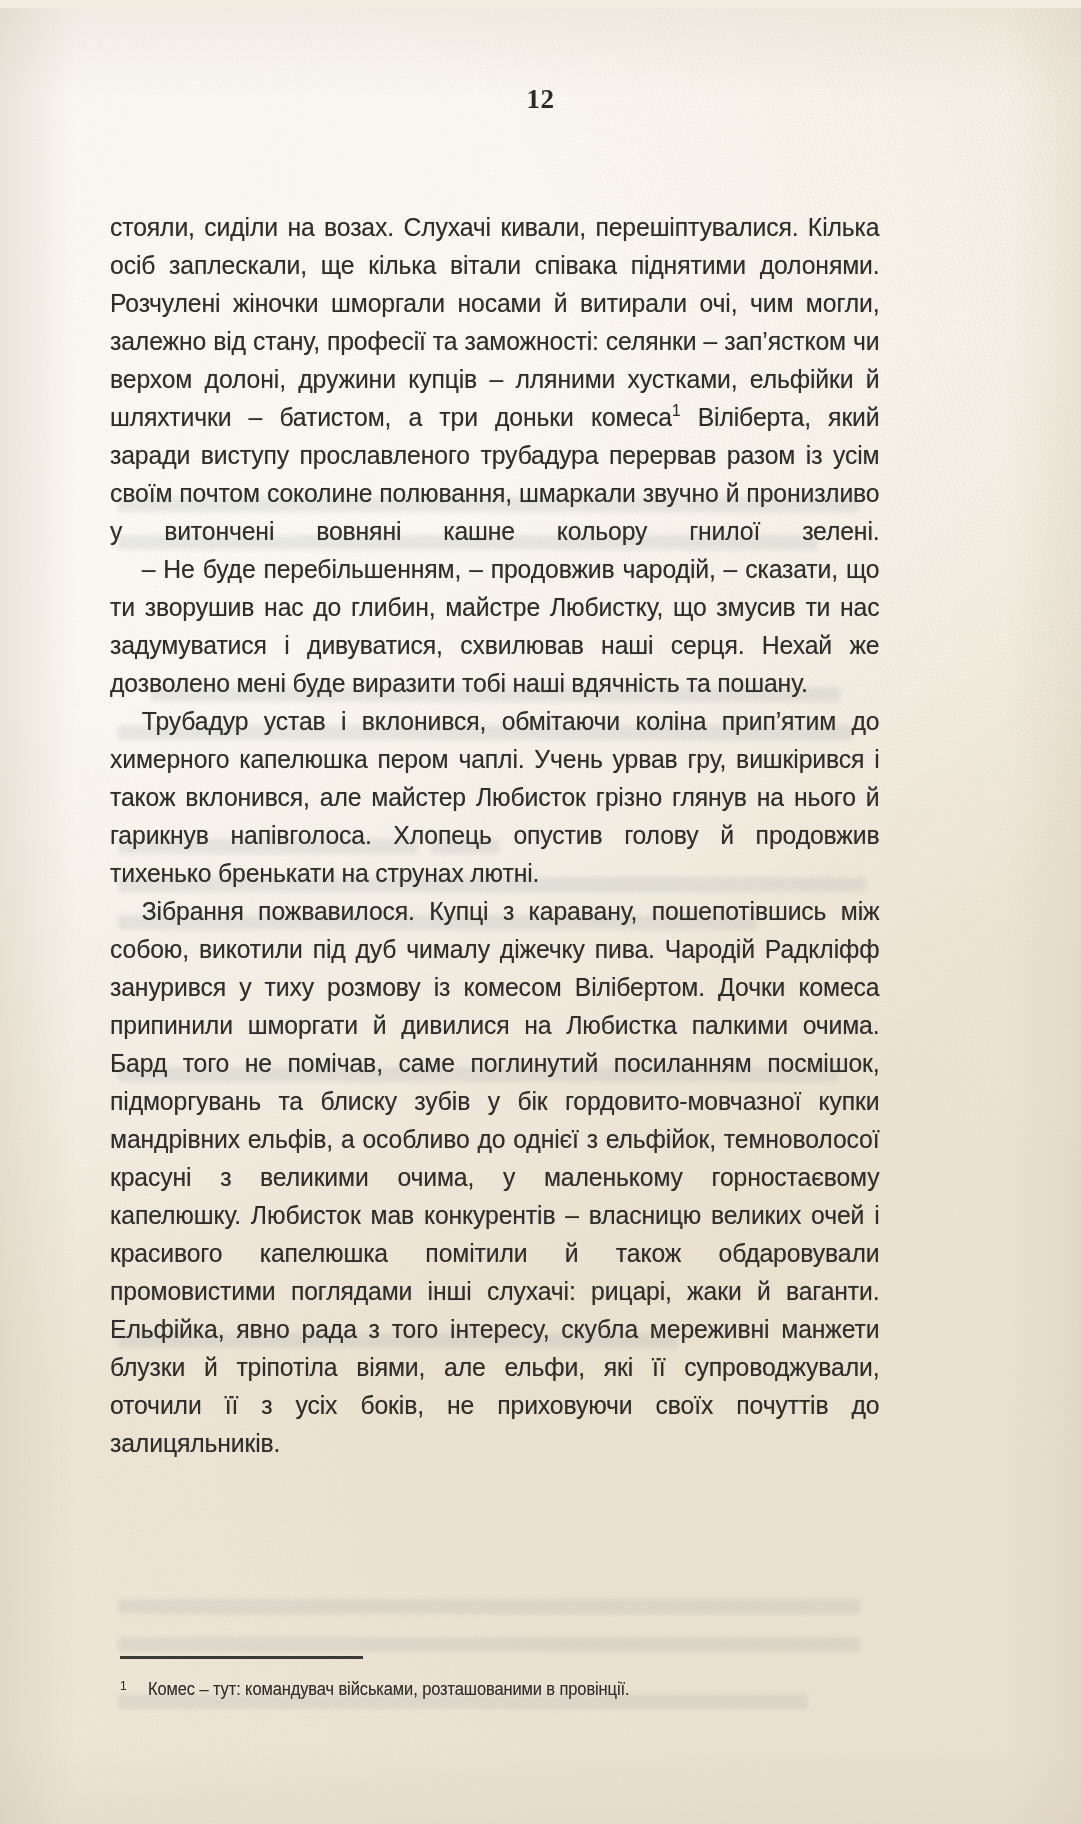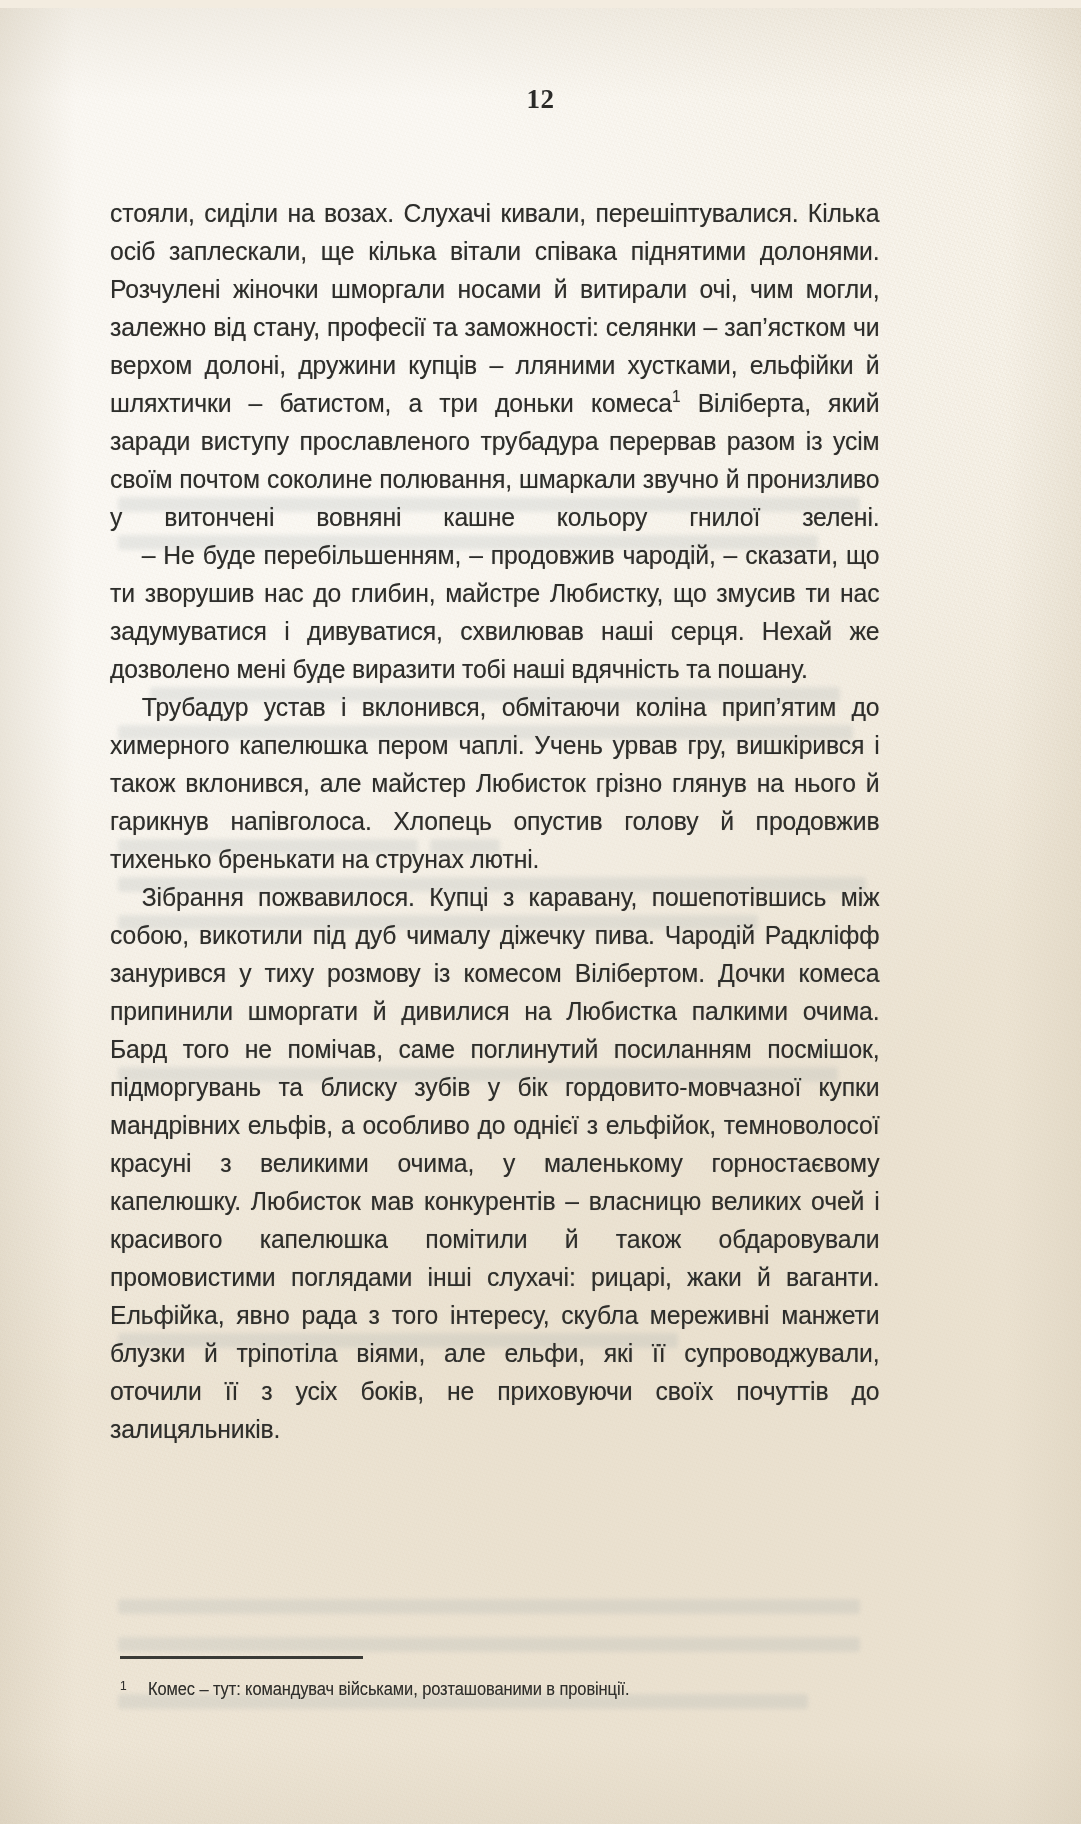--- a/index.html
+++ b/index.html
@@ -70,21 +70,21 @@
     font-size: 27px;
     color: #2b2b29;
     letter-spacing: 0.5px;
     z-index: 3;
   }
 
   
   #textblock {
     position: absolute;
     left: 110px;
-    top: 186px;
+    top: 200px;
     width: 770px;
     z-index: 3;
   }
   .para {
     margin: 0;
     font-size: 26.5px;
     line-height: 38px;
     color: #2e2e2b;
     text-align: justify;
     text-align-last: left;

